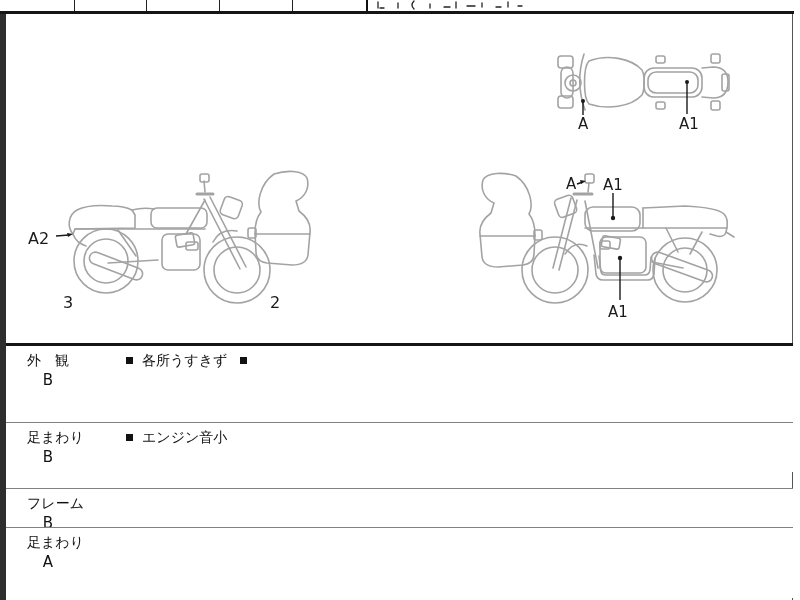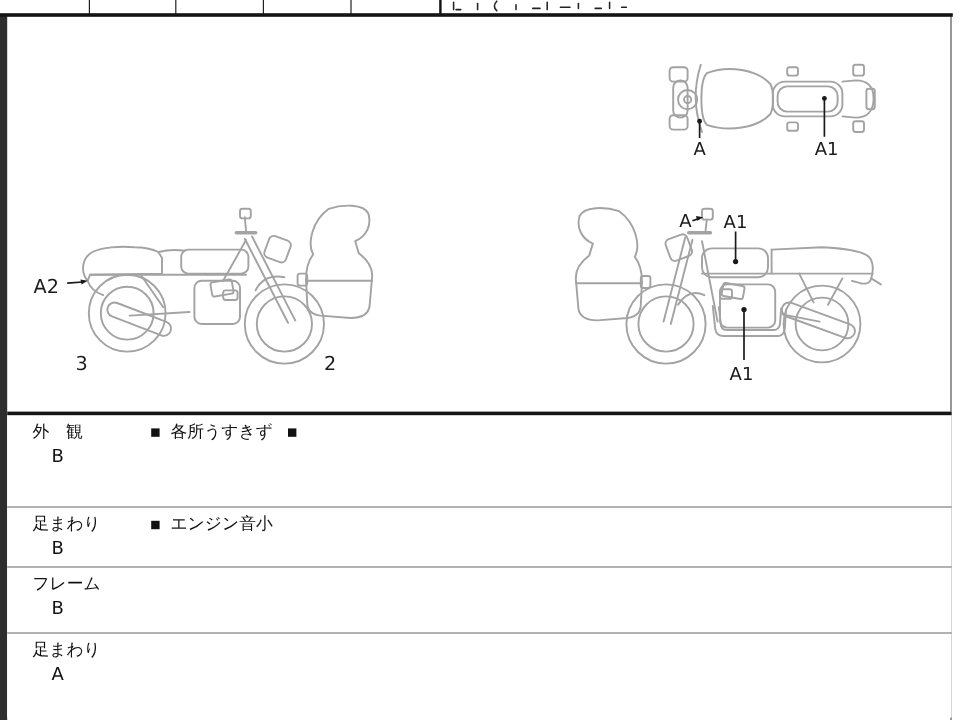--- a/index.html
+++ b/index.html
@@ -191,21 +191,21 @@
   <div class="sec-label">足まわり</div>
   <div class="sec-grade">B</div>
   <div class="sec-items">
     <span class="item">
         <span class="bullet"></span>
         <span>エンジン音小</span>
       </span>
   </div>
 </div>
 
-<div class="section-row rest" style="top:472px;height:55px">
+<div class="section-row rest" style="top:488px;height:55px">
   <div class="sec-label">フレーム</div>
   <div class="sec-grade">B</div>
 </div>
 
 <div class="section-row rest" style="top:527px;height:71px">
   <div class="sec-label">足まわり</div>
   <div class="sec-grade">A</div>
 </div>
 
 </body></html>

